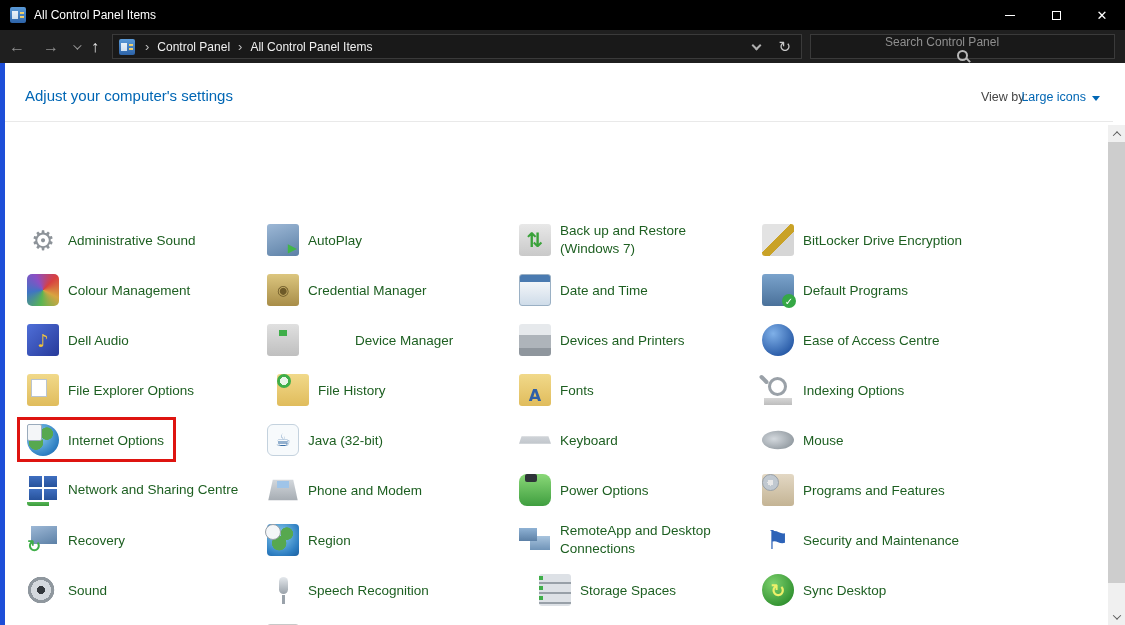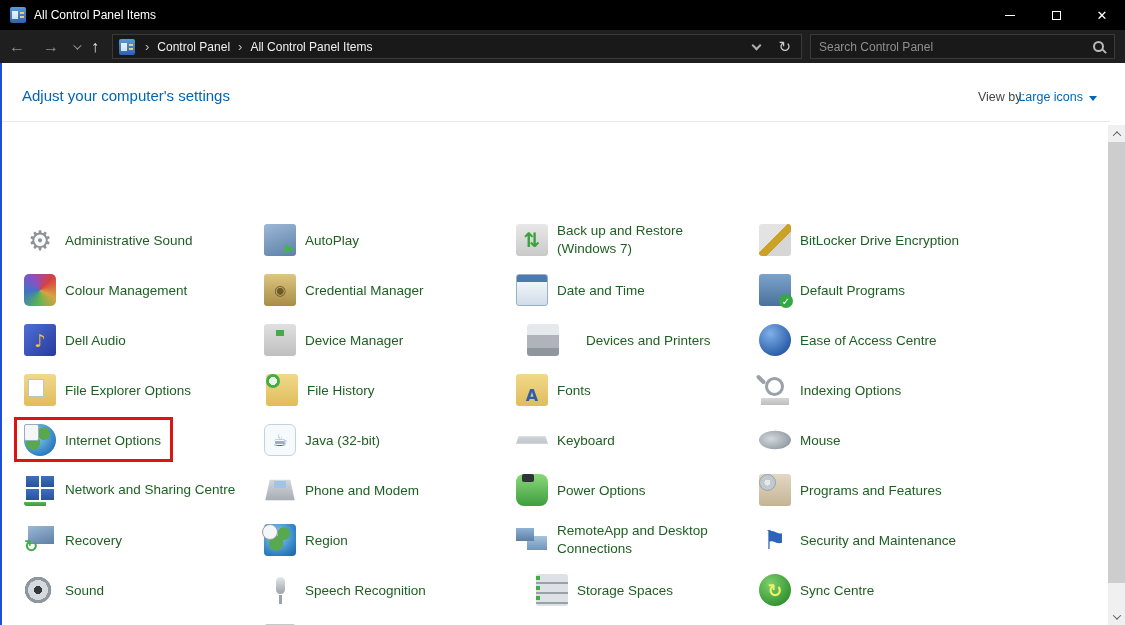--- a/index.html
+++ b/index.html
@@ -24,29 +24,29 @@
   .navbar { position:absolute; left:0; top:30px; width:1125px; height:33px; background:#1f1f1f; display:flex; align-items:center; }
   .nav-arrow { color:#8f8f8f; font-size:16px; padding:0 9px; }
   .nav-arrow.up { color:#e6e6e6; padding:0 7px; }
   .chev { display:inline-block; width:6px; height:6px; border-right:1px solid #9a9a9a; border-bottom:1px solid #9a9a9a; transform:rotate(45deg) translateY(-2px); margin:0 5px; }
   .addressbar { display:flex; align-items:center; width:690px; height:25px; margin-left:6px; background:#191919; border:1px solid #3a3a3a; color:#e6e6e6; font-size:12px; padding:0 4px; }
   .crumb-sep { color:#c0c0c0; font-size:13px; padding:0 8px; }
   .crumb { color:#f0f0f0; }
   .addr-right { margin-left:auto; display:flex; align-items:center; }
   .addr-chev { width:7px; height:7px; border-right:2px solid #b0b0b0; border-bottom:2px solid #b0b0b0; transform:rotate(45deg); margin-right:12px; margin-top:-3px; }
   .refresh { color:#c8c8c8; font-size:15px; padding:0 6px; }
-  .searchbox { display:flex; align-items:center; width:305px; height:25px; margin-left:8px; background:#191919; border:1px solid #3a3a3a; padding:0 8px; }
+  .searchbox { display:flex; align-items:center; width:305px; height:25px; margin-left:8px; background:#191919; border:1px solid #3a3a3a; padding:0 8px;flex-direction:column; }
   .searchbox input { flex:1; background:transparent; border:none; outline:none; color:#b9b9b9; font-size:12px; font-family:"Liberation Sans",sans-serif; }
   .searchbox input::placeholder { color:#8f8f8f; }
   .mag { position:relative; width:14px; height:14px; flex:none; }
   .mag::before { content:""; position:absolute; left:1px; top:1px; width:7px; height:7px; border:2px solid #b8b8b8; border-radius:50%; }
   .mag::after { content:""; position:absolute; right:1px; bottom:0; width:2px; height:6px; background:#b8b8b8; transform:rotate(-45deg); }
 
   
-  .content { position:absolute; left:0; top:63px; width:1125px; height:562px; background:#fff; border-left:2px solid #1d4ed8; }
+  .content { position:absolute; left:0; top:63px; width:1125px; height:562px; background:#fff; border-left:5px solid #1d4ed8; }
   .page-header { position:absolute; left:0; top:0; width:1108px; height:59px; }
   .page-title { position:absolute; left:20px; top:24px; font-size:15px; color:#0066b4; }
   .viewby { position:absolute; right:85px; top:27px; font-size:12.5px; color:#454545; }
   .viewby-select { position:absolute; right:13px; top:27px; font-size:12.5px; color:#0066b4; display:flex; align-items:center; gap:6px; }
   .caret-down { width:0; height:0; border-left:4px solid transparent; border-right:4px solid transparent; border-top:5px solid #0066b4; margin-top:2px; }
   .header-divider { position:absolute; left:0; top:58px; width:1108px; height:1px; background:#e9e9e9; }
 
   
   .grid { position:absolute; left:0; top:62px; width:1108px; height:500px; overflow:hidden; }
   .cpl-item { position:absolute; height:50px; display:flex; align-items:center; width:max-content; }
@@ -214,37 +214,37 @@
           <span class="label">Date and Time</span>
         </div>
         <div class="cpl-item" style="left: 757px; top: 140px;">
           <span class="ic gl ic-default-programs"></span>
           <span class="label">Default Programs</span>
         </div>
         <div class="cpl-item" style="left: 22px; top: 190px;">
           <span class="ic gl ic-dell-audio"></span>
           <span class="label">Dell Audio</span>
         </div>
-        <div class="cpl-item" style="left: 262px; top: 190px;">
+        <div class="cpl-item" style="left: 262px; top: 190px; gap: 47px;">
           <span class="ic gl ic-device-manager"></span>
           <span class="label">Device Manager</span>
         </div>
-        <div class="cpl-item" style="left: 525px; top: 190px; gap: 18px;">
+        <div class="cpl-item" style="left: 514px; top: 190px;">
           <span class="ic gl ic-devices-printers"></span>
           <span class="label">Devices and Printers</span>
         </div>
         <div class="cpl-item" style="left: 757px; top: 190px;">
           <span class="ic gl ic-ease-of-access"></span>
           <span class="label">Ease of Access Centre</span>
         </div>
         <div class="cpl-item" style="left: 22px; top: 240px;">
           <span class="ic gl ic-file-explorer-options"></span>
           <span class="label">File Explorer Options</span>
         </div>
-        <div class="cpl-item" style="left: 264px; top: 240px; text-align: center;">
+        <div class="cpl-item" style="left: 272px; top: 240px; text-align: center;">
           <span class="ic gl ic-file-history"></span>
           <span class="label">File History</span>
         </div>
         <div class="cpl-item" style="left: 514px; top: 240px;">
           <span class="ic gl ic-fonts"></span>
           <span class="label">Fonts</span>
         </div>
         <div class="cpl-item" style="left: 757px; top: 240px;">
           <span class="ic gl ic-indexing-options"></span>
           <span class="label">Indexing Options</span>
@@ -304,21 +304,21 @@
         <div class="cpl-item" style="left: 262px; top: 440px;">
           <span class="ic gl ic-speech-recognition"></span>
           <span class="label">Speech Recognition</span>
         </div>
         <div class="cpl-item" style="left: 514px; top: 440px; margin-left: 20px;">
           <span class="ic gl ic-storage-spaces"></span>
           <span class="label">Storage Spaces</span>
         </div>
         <div class="cpl-item" style="left: 757px; top: 440px;">
           <span class="ic gl ic-sync-centre"></span>
-          <span class="label">Sync Centre</span>
+          <span class="label">Sync Desktop</span>
         </div>
         <div class="cpl-item" style="left: 22px; top: 490px;">
           <span class="ic gl ic-system"></span>
         </div>
         <div class="cpl-item" style="left: 262px; top: 490px;">
           <span class="ic gl ic-taskbar-navigation"></span>
         </div>
         <div class="cpl-item" style="left: 514px; top: 490px;">
           <span class="ic gl ic-troubleshooting"></span>
         </div>

